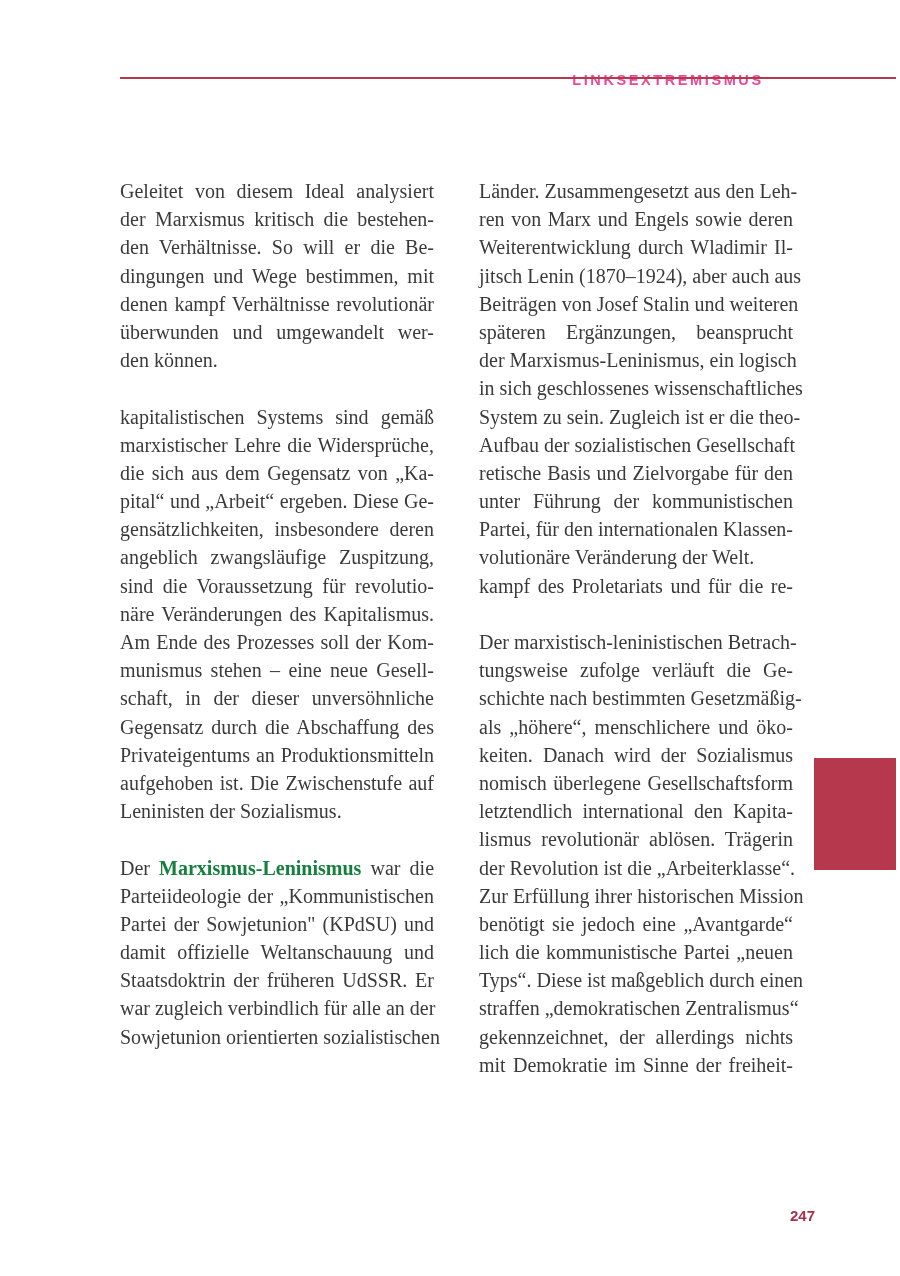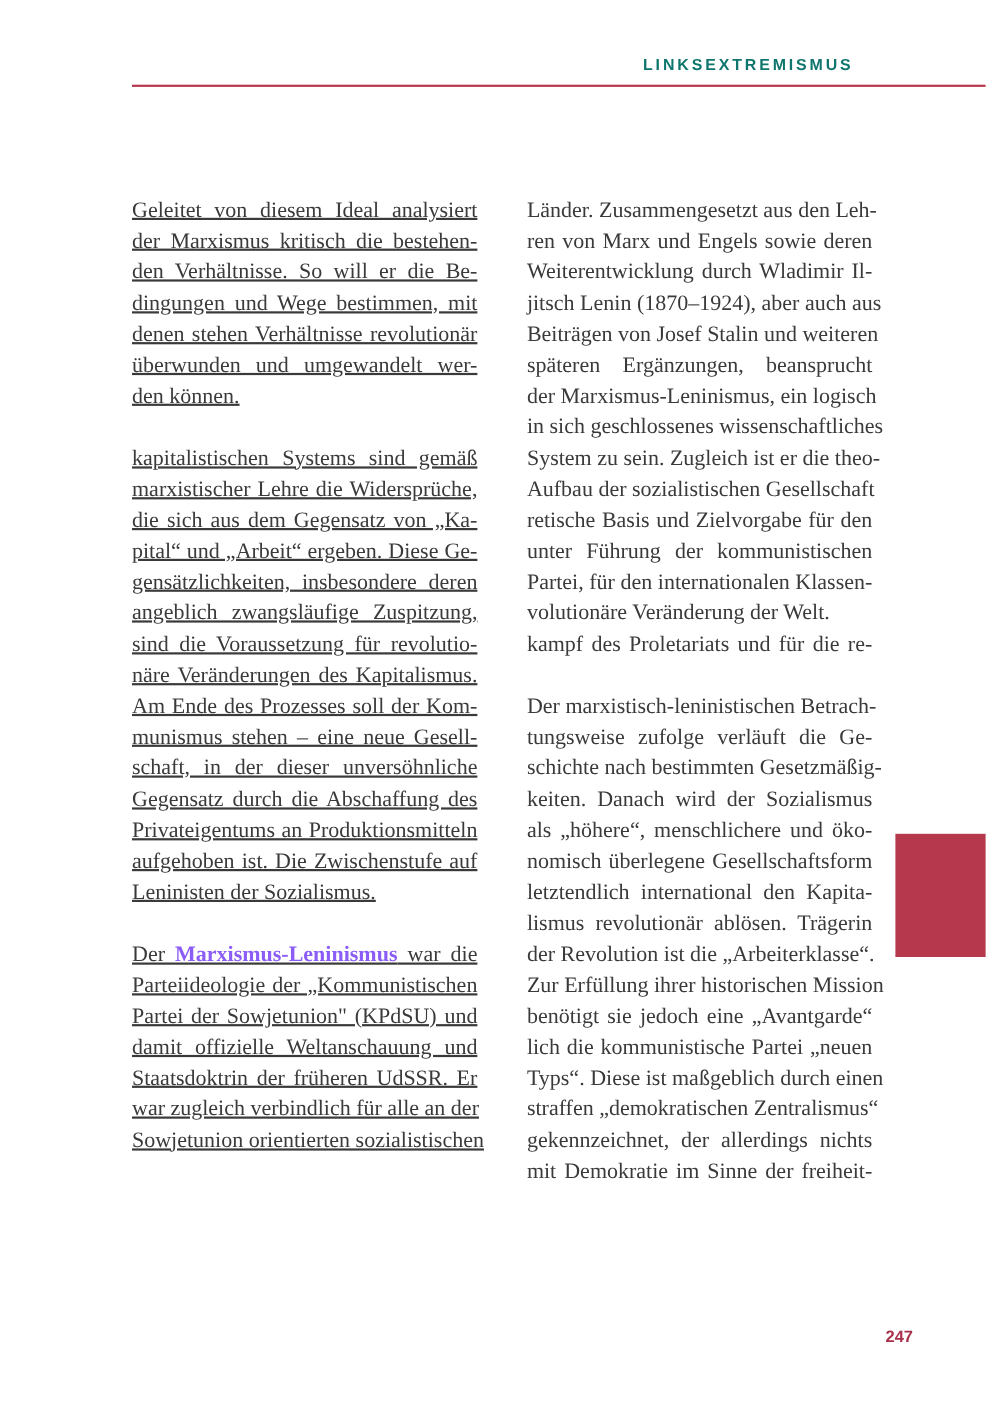--- a/index.html
+++ b/index.html
@@ -1,58 +1,58 @@
 <!DOCTYPE html>
 <html><head>
   <meta charset="utf-8">
   <style>
     html, body { margin: 0; padding: 0; }
     body {
       width: 900px; height: 1276px; background: #ffffff; position: relative; overflow: hidden;
       font-family: "Liberation Serif", "DejaVu Serif", serif; color: #3a3a3a;
     }
     .running-head {
-      position: absolute; left: 560px; top: 52px; width: 216px; text-align: right;
+      position: absolute; left: 560px; top: 72px; width: 216px; text-align: center;
       font-family: "Liberation Sans", "DejaVu Sans", sans-serif; font-weight: bold;
-      font-size: 14.5px; letter-spacing: 2.6px; color: #0f766e;
+      font-size: 14.5px; letter-spacing: 2.6px; color: #ec4899;
     }
     .head-rule {
       position: absolute; left: 120px; top: 77px; width: 776px; height: 2px; background: #b5384c;
     }
     .col {
       position: absolute; top: 177px; width: 314px; font-size: 20px; line-height: 28.2px;
     }
-    .col-left { left: 120px; text-decoration: underline; }
+    .col-left { left: 120px; }
     .col-right { left: 479px; }
     .line { display: block; white-space: nowrap; text-align: justify; text-align-last: justify; height: 28.2px; }
     .line.last { text-align-last: left; }
     .gap { display: block; height: 28.2px; }
-    .term { color: #8b5cf6; font-weight: bold; }
+    .term { color: #15803d; font-weight: bold; }
     .thumb-tab {
       position: absolute; left: 814px; top: 758px; width: 82px; height: 112px; background: #b5384c;
     }
     .page-number {
-      position: absolute; left: 790px; top: 1207px; width: 40px; text-align: right;
+      position: absolute; left: 790px; top: 1207px; width: 40px; 
       font-family: "Liberation Sans", "DejaVu Sans", sans-serif; font-weight: bold;
       font-size: 15px; color: #a8304a;
     }
   </style>
 </head>
 <body>
 
 <div class="running-head">LINKSEXTREMISMUS</div>
 <div class="head-rule"></div>
 
 <div class="col col-left">
   <div>
     <span class="line">Geleitet von diesem Ideal analysiert</span>
     <span class="line">der Marxismus kritisch die bestehen-</span>
     <span class="line">den Verhältnisse. So will er die Be-</span>
     <span class="line">dingungen und Wege bestimmen, mit</span>
-    <span class="line">denen stehen Verhältnisse revolutionär</span>
+    <span class="line">denen kampf Verhältnisse revolutionär</span>
     <span class="line">überwunden und umgewandelt wer-</span>
     <span class="line last">den können.</span>
   </div>
   <span class="gap"></span>
   <div>
     <span class="line">kapitalistischen Systems sind gemäß</span>
     <span class="line">marxistischer Lehre die Widersprüche,</span>
     <span class="line">die sich aus dem Gegensatz von „Ka-</span>
     <span class="line">pital“ und „Arbeit“ ergeben. Diese Ge-</span>
     <span class="line">gensätzlichkeiten, insbesondere deren</span>
@@ -95,22 +95,22 @@
     <span class="line">unter Führung der kommunistischen</span>
     <span class="line">Partei, für den internationalen Klassen-</span>
     <span class="line last">volutionäre Veränderung der Welt.</span>
     <span class="line">kampf des Proletariats und für die re-</span>
   </div>
   <span class="gap"></span>
   <div>
     <span class="line">Der marxistisch-leninistischen Betrach-</span>
     <span class="line">tungsweise zufolge verläuft die Ge-</span>
     <span class="line">schichte nach bestimmten Gesetzmäßig-</span>
+    <span class="line">als „höhere“, menschlichere und öko-</span>
     <span class="line">keiten. Danach wird der Sozialismus</span>
-    <span class="line">als „höhere“, menschlichere und öko-</span>
     <span class="line">nomisch überlegene Gesellschaftsform</span>
     <span class="line">letztendlich international den Kapita-</span>
     <span class="line">lismus revolutionär ablösen. Trägerin</span>
     <span class="line">der Revolution ist die „Arbeiterklasse“.</span>
     <span class="line">Zur Erfüllung ihrer historischen Mission</span>
     <span class="line">benötigt sie jedoch eine „Avantgarde“</span>
     <span class="line">lich die kommunistische Partei „neuen</span>
     <span class="line">Typs“. Diese ist maßgeblich durch einen</span>
     <span class="line">straffen „demokratischen Zentralismus“</span>
     <span class="line">gekennzeichnet, der allerdings nichts</span>

